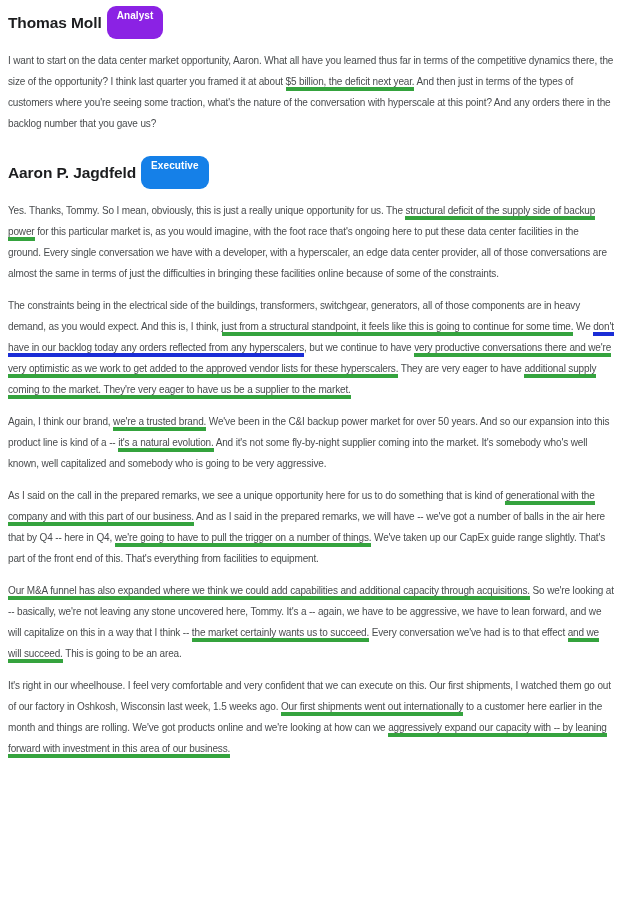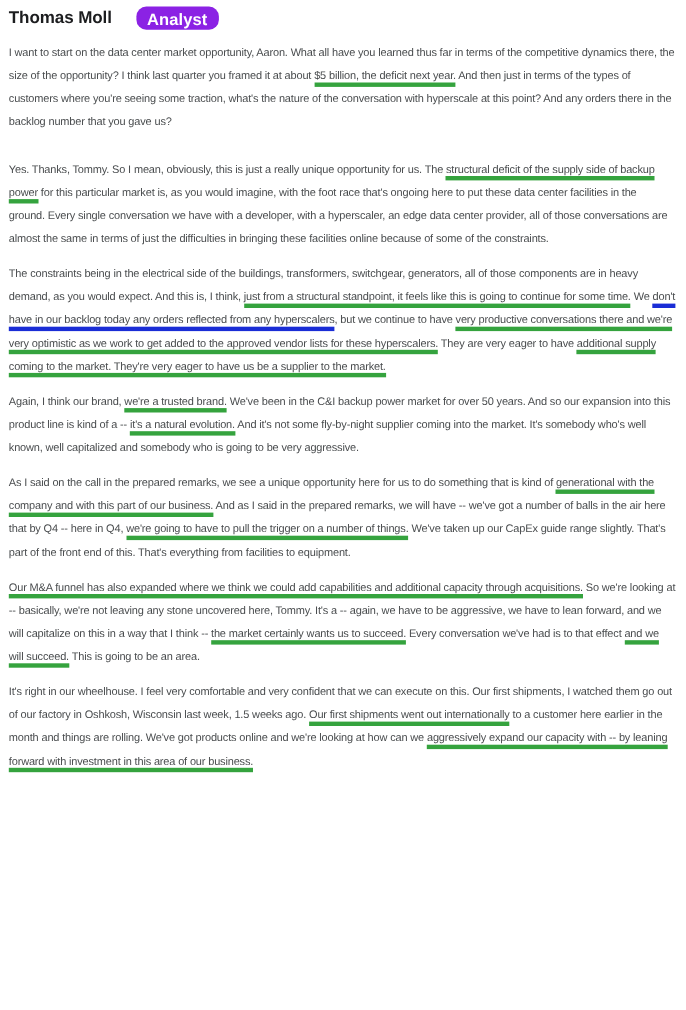--- a/index.html
+++ b/index.html
@@ -16,36 +16,36 @@
     padding: 6px 10px 8px 8px;
     box-sizing: border-box;
     width: 624px;
   }
   .speaker-block + .speaker-block {
     margin-top: 22px;
   }
   .speaker-header {
     display: flex;
     align-items: center;
-    gap: 22px;
+    gap: 5px;
     margin: 0 0 11px 0;
   }
   .speaker-name {
     font-weight: bold;
     font-size: 15.5px;
     letter-spacing: -0.1px;
     color: var(--name, #1c1d1f);
   }
   .badge {
     display: inline-block;
     color: var(--badge-text, #ffffff);
-    font-size: 15px;
+    font-size: 10px;
     font-weight: bold;
     line-height: 1;
-    padding: 5px 10px 1px;
+    padding: 5px 10px 18px;
     border-radius: 9px;
     letter-spacing: 0.1px;
   }
   .badge-analyst   { background: var(--badge-analyst-bg, #8b22e4); }
   .badge-executive { background: var(--badge-executive-bg, #1580e8); }
   .para {
     margin: 0 0 11px 0;
     font-size: 10px;
     line-height: 21px;
     letter-spacing: -0.15px;
@@ -62,20 +62,24 @@
 
 <main class="transcript" id="transcript">
     <section class="speaker-block">
       <header class="speaker-header">
         <span class="speaker-name">Thomas Moll</span>
         <span class="badge badge-analyst">Analyst</span>
       </header>
       <p class="para"><span>I want to start on the data center market opportunity, Aaron. What all have you learned thus far in terms of the competitive dynamics there, the size of the opportunity? I think last quarter you framed it at about </span><span class="hl hl-green">$5 billion, the deficit next year.</span><span> And then just in terms of the types of customers where you're seeing some traction, what's the nature of the conversation with hyperscale at this point? And any orders there in the backlog number that you gave us?</span></p>
     </section>
     <section class="speaker-block">
+      <header class="speaker-header">
+        <span class="speaker-name">Aaron P. Jagdfeld</span>
+        <span class="badge badge-executive">Executive</span>
+      </header>
       <p class="para"><span>Yes. Thanks, Tommy. So I mean, obviously, this is just a really unique opportunity for us. The </span><span class="hl hl-green">structural deficit of the supply side of backup power</span><span> for this particular market is, as you would imagine, with the foot race that's ongoing here to put these data center facilities in the ground. Every single conversation we have with a developer, with a hyperscaler, an edge data center provider, all of those conversations are almost the same in terms of just the difficulties in bringing these facilities online because of some of the constraints.</span></p>
       <p class="para"><span>The constraints being in the electrical side of the buildings, transformers, switchgear, generators, all of those components are in heavy demand, as you would expect. And this is, I think, </span><span class="hl hl-green">just from a structural standpoint, it feels like this is going to continue for some time.</span><span> We </span><span class="hl hl-blue">don't have in our backlog today any orders reflected from any hyperscalers</span><span>, but we continue to have </span><span class="hl hl-green">very productive conversations there and we're very optimistic as we work to get added to the approved vendor lists for these hyperscalers.</span><span> They are very eager to have </span><span class="hl hl-green">additional supply coming to the market. They're very eager to have us be a supplier to the market.</span></p>
       <p class="para"><span>Again, I think our brand, </span><span class="hl hl-green">we're a trusted brand.</span><span> We've been in the C&amp;I backup power market for over 50 years. And so our expansion into this product line is kind of a -- </span><span class="hl hl-green">it's a natural evolution.</span><span> And it's not some fly-by-night supplier coming into the market. It's somebody who's well known, well capitalized and somebody who is going to be very aggressive.</span></p>
       <p class="para"><span>As I said on the call in the prepared remarks, we see a unique opportunity here for us to do something that is kind of </span><span class="hl hl-green">generational with the company and with this part of our business.</span><span> And as I said in the prepared remarks, we will have -- we've got a number of balls in the air here that by Q4 -- here in Q4, </span><span class="hl hl-green">we're going to have to pull the trigger on a number of things.</span><span> We've taken up our CapEx guide range slightly. That's part of the front end of this. That's everything from facilities to equipment.</span></p>
       <p class="para"><span class="hl hl-green">Our M&amp;A funnel has also expanded where we think we could add capabilities and additional capacity through acquisitions.</span><span> So we're looking at -- basically, we're not leaving any stone uncovered here, Tommy. It's a -- again, we have to be aggressive, we have to lean forward, and we will capitalize on this in a way that I think -- </span><span class="hl hl-green">the market certainly wants us to succeed.</span><span> Every conversation we've had is to that effect </span><span class="hl hl-green">and we will succeed.</span><span> This is going to be an area.</span></p>
       <p class="para"><span>It's right in our wheelhouse. I feel very comfortable and very confident that we can execute on this. Our first shipments, I watched them go out of our factory in Oshkosh, Wisconsin last week, 1.5 weeks ago. </span><span class="hl hl-green">Our first shipments went out internationally</span><span> to a customer here earlier in the month and things are rolling. We've got products online and we're looking at how can we </span><span class="hl hl-green">aggressively expand our capacity with -- by leaning forward with investment in this area of our business.</span></p>
     </section>
   </main>
 
 </body></html>

